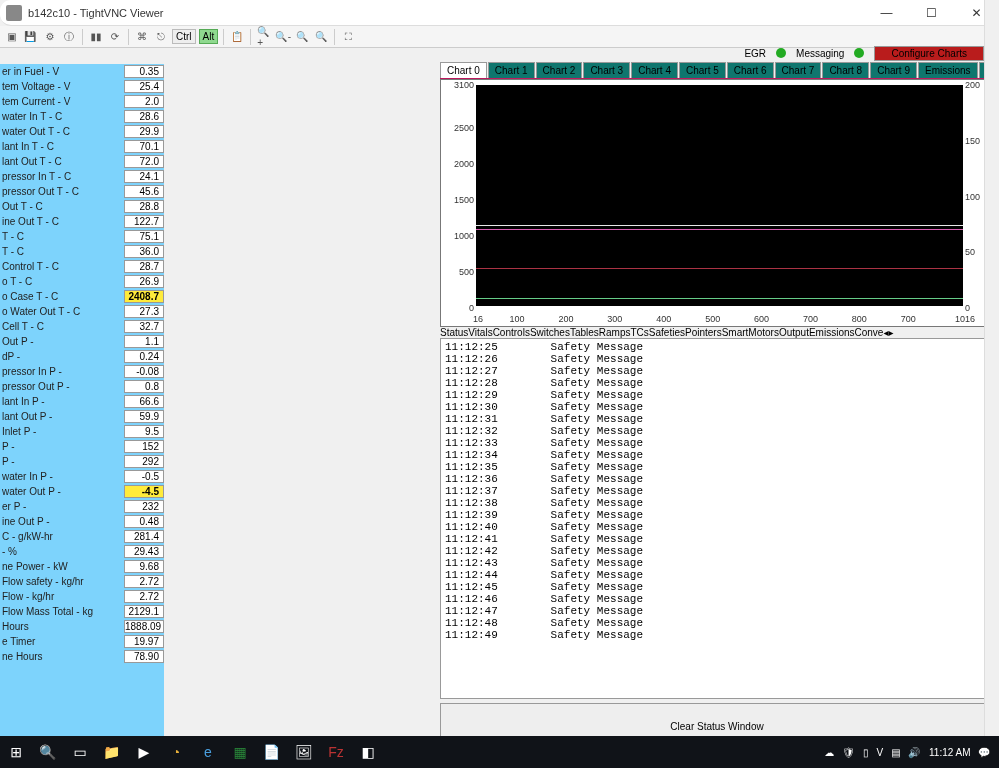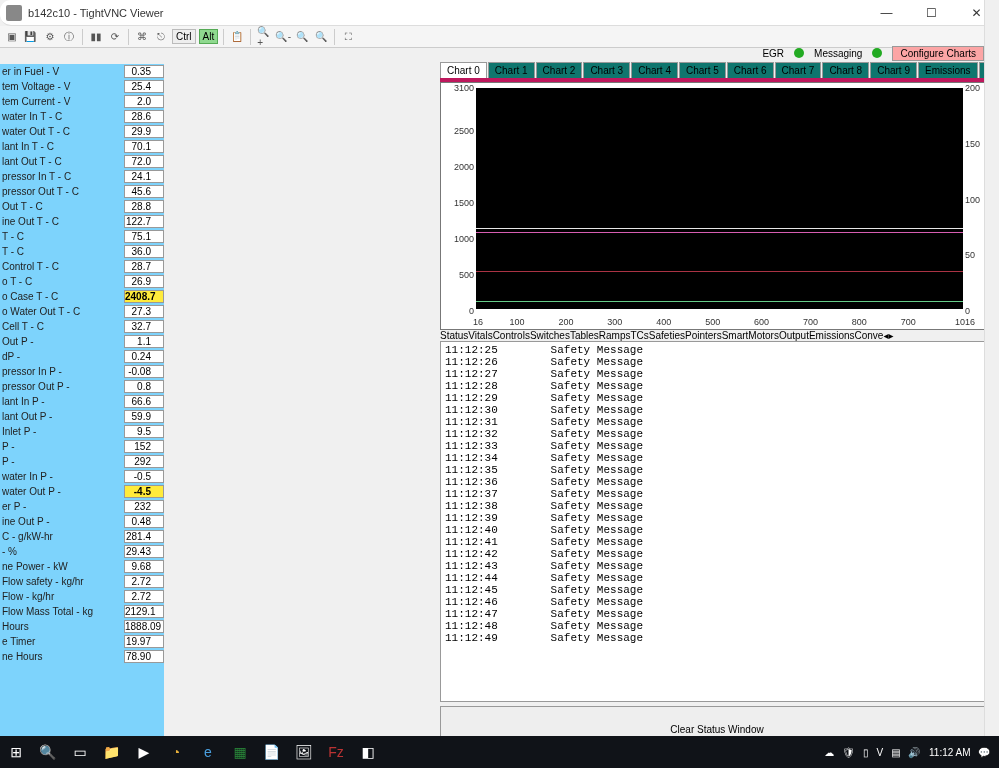--- a/index.html
+++ b/index.html
@@ -12,27 +12,27 @@
   .titlebar .winbtn { width: 45px; height: 26px; display: flex; align-items: center; justify-content: center; font-size: 12px; color: #333; }
   .toolbar { height: 22px; background: #f5f5f5; border-bottom: 1px solid #ccc; display: flex; align-items: center; padding: 0 4px; gap: 3px; }
   .toolbar .tb { width: 16px; height: 16px; display: flex; align-items: center; justify-content: center; font-size: 10px; color: #555; border: 1px solid transparent; }
   .toolbar .sep { width: 1px; height: 16px; background: #ccc; margin: 0 2px; }
   .toolbar .txtbtn { font-size: 10px; padding: 1px 3px; border: 1px solid #bbb; background: #eee; }
   .toolbar .txtbtn.on { background: #8fd98f; border-color: #5a5; }
   .content { position: absolute; left: 0; top: 48px; right: 0; bottom: 0; }
   .left { position: absolute; left: 0; top: 16px; width: 164px; height: 100%; background: #7dd3fc; overflow: hidden; font-size: 10px; }
   .row { display: flex; height: 15px; align-items: center; }
   .row .lbl { flex: 1; padding-left: 2px; color: #222; white-space: nowrap; overflow: hidden; }
-  .row .val { width: 40px; text-align: right; padding-right: 12px; border: 1px solid #999; background: #fff; font-size: 10px; height: 13px; line-height: 11px; }
+  .row .val { width: 40px; text-align: right; padding-right: 4px; border: 1px solid #999; background: #fff; font-size: 10px; height: 13px; line-height: 11px; }
   .row .val.warn { background: #ffeb3b; font-weight: bold; }
   .right { position: absolute; left: 440px; top: 0; right: 5px; height: 100%; }
   .statusbar { height: 10px; display: flex; align-items: center; justify-content: flex-end; gap: 10px; font-size: 10px; padding-right: 10px; margin-bottom: 4px; }
   .dot { width: 10px; height: 10px; border-radius: 50%; display: inline-block; }
-  .cfgbtn { background: #fca5a5; border: 1px solid #999; padding: 1px 7px; font-size: 10px; }
-  .tabs { display: flex; font-size: 10px; margin-top: 4px; border-bottom: 4px solid #be185d; }
+  .cfgbtn { background: #b91c1c; border: 1px solid #999; padding: 1px 16px; font-size: 10px; }
+  .tabs { display: flex; font-size: 10px; margin-top: 4px; border-bottom: 1px solid #be185d; }
   .tabs .tab { padding: 2px 6px; border: 1px solid #999; border-bottom: none; background: #0f766e; margin-right: 1px; white-space: nowrap; }
   .tabs .tab.active { background: #fff; }
   .chart { border: 1px solid #777; height: 248px; position: relative; background: #fff; }
   .plot { position: absolute; left: 35px; right: 30px; top: 5px; bottom: 20px; background: #000; }
   .yl { position: absolute; left: 0; width: 33px; text-align: right; font-size: 9px; color: #333; }
   .yr { position: absolute; right: 0; width: 28px; text-align: left; font-size: 9px; color: #333; }
   .xl { position: absolute; bottom: 2px; font-size: 9px; color: #333; transform: translateX(-50%); }
   .hline { position: absolute; left: 0; right: 0; height: 1px; }
   .tabs2 { display: flex; font-size: 10px; border-bottom: 1px solid #999; overflow: hidden; }
   .log { border: 1px solid #999; border-top: none; height: 360px; background: #fff; font-family: "Courier New", monospace; font-size: 11px; padding: 2px 4px; overflow-y: scroll; white-space: pre; color: #000; position: relative; }

